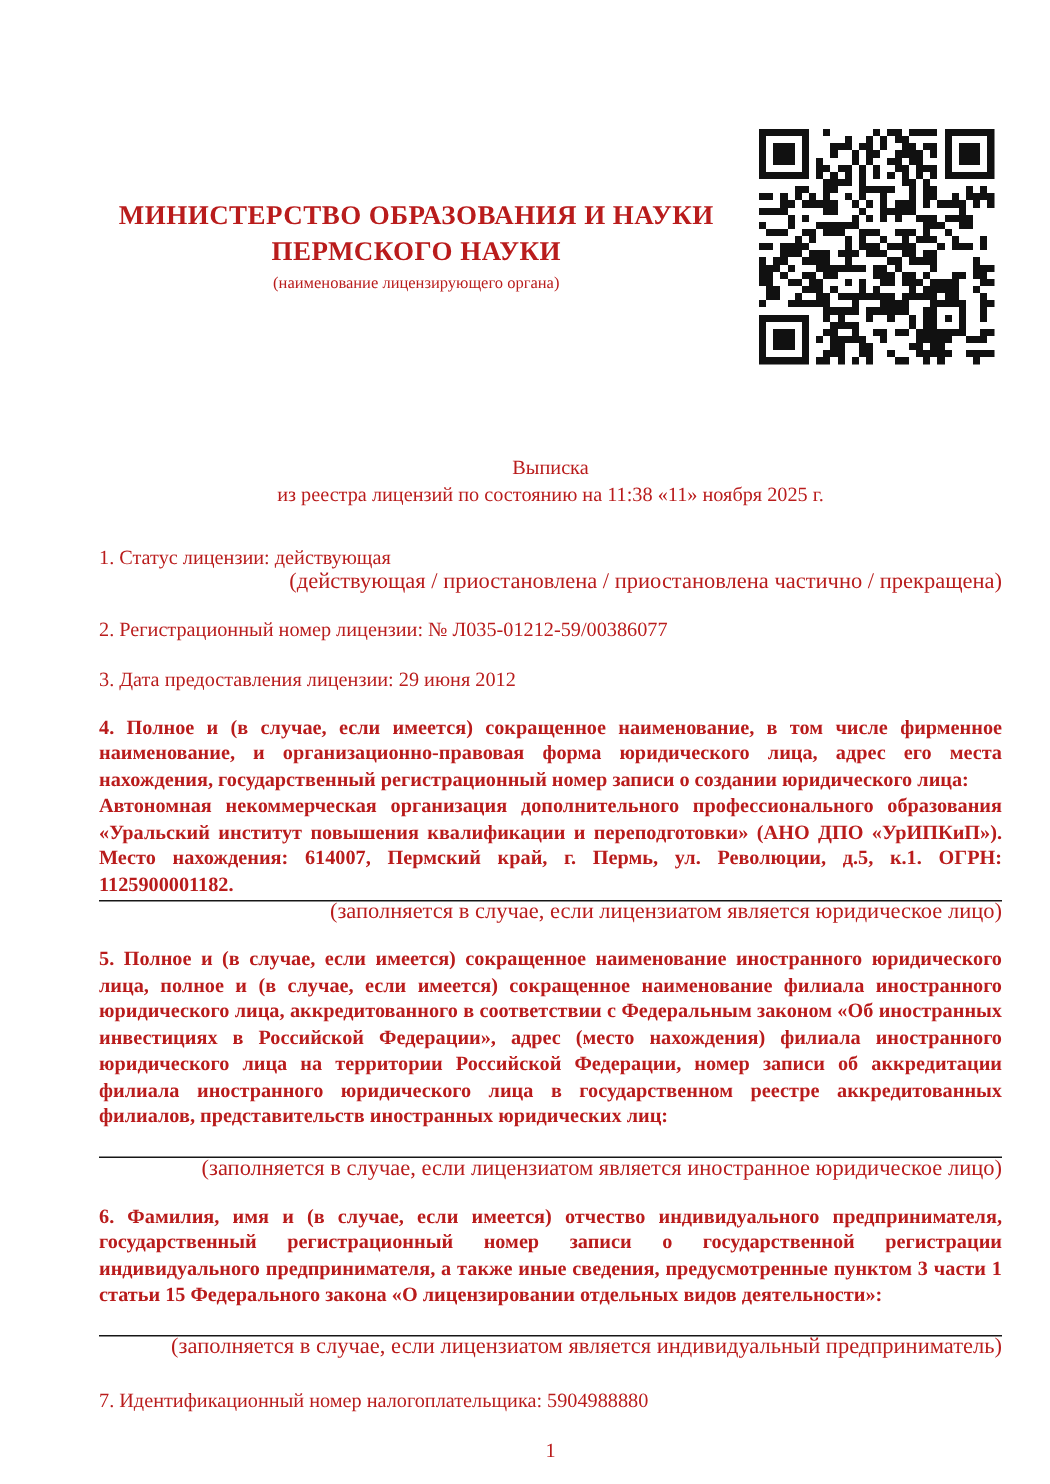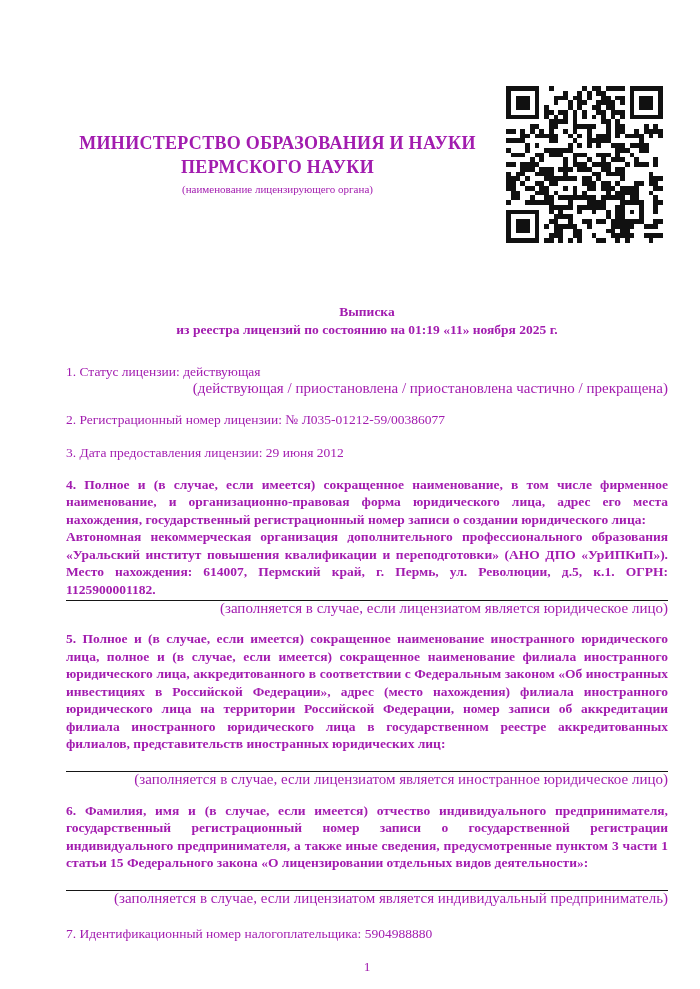--- a/index.html
+++ b/index.html
@@ -1,20 +1,20 @@
 <!DOCTYPE html>
 <html><head>
 <meta charset="utf-8">
 <style>
   html,body{margin:0;padding:0;background:#fff;}
   .page{
     position:relative;
     width:700px;height:979px;
     background:#ffffff;
-    color:#a21caf;
+    color:#b91c1c;
     font-family:"Liberation Serif","DejaVu Serif",serif;
     overflow:hidden;
   }
   
   .org{
     position:absolute;left:40px;top:131px;width:475px;
     text-align:center;
   }
   .org-name{
     font-weight:bold;font-size:18px;line-height:24px;
@@ -26,21 +26,21 @@
   
   .qr{
     position:absolute;left:506px;top:86px;width:157px;height:157px;
   }
   .qr svg{display:block;}
   
   .content{
     position:absolute;left:66px;top:303px;width:602px;
     font-size:13.5px;line-height:17.5px;
   }
-  .title{text-align:center;font-weight:bold;}
+  .title{text-align:center;}
   .item{margin-top:16px;}
   .item.first{margin-top:25px;}
   .item.p4{margin-top:14px;}
   .item.p5{margin-top:15px;}
   .item.p7{margin-top:20px;font-family:Liberation Serif, serif;}
   .para{text-align:justify;text-justify:inter-word;font-weight:bold;}
   .note{
     font-size:15px;line-height:14px;text-align:right;
   }
   .rule{
@@ -607,21 +607,21 @@
           <rect x="25" y="32" width="1" height="1"></rect>
           <rect x="30" y="32" width="1" height="1"></rect>
         </g>
       </svg>
     </div>
 
   <main class="content">
 
     <div class="title">
       <div>Выписка</div>
-      <div>из реестра лицензий по состоянию на 01:19 «11» ноября 2025 г.</div>
+      <div>из реестра лицензий по состоянию на 11:38 «11» ноября 2025 г.</div>
     </div>
 
     <section class="item first">
       <div>1. Статус лицензии: действующая</div>
       <div class="note">(действующая / приостановлена / приостановлена частично / прекращена)</div>
     </section>
 
     <section class="item">
       <div>2. Регистрационный номер лицензии: № Л035-01212-59/00386077</div>
     </section>

